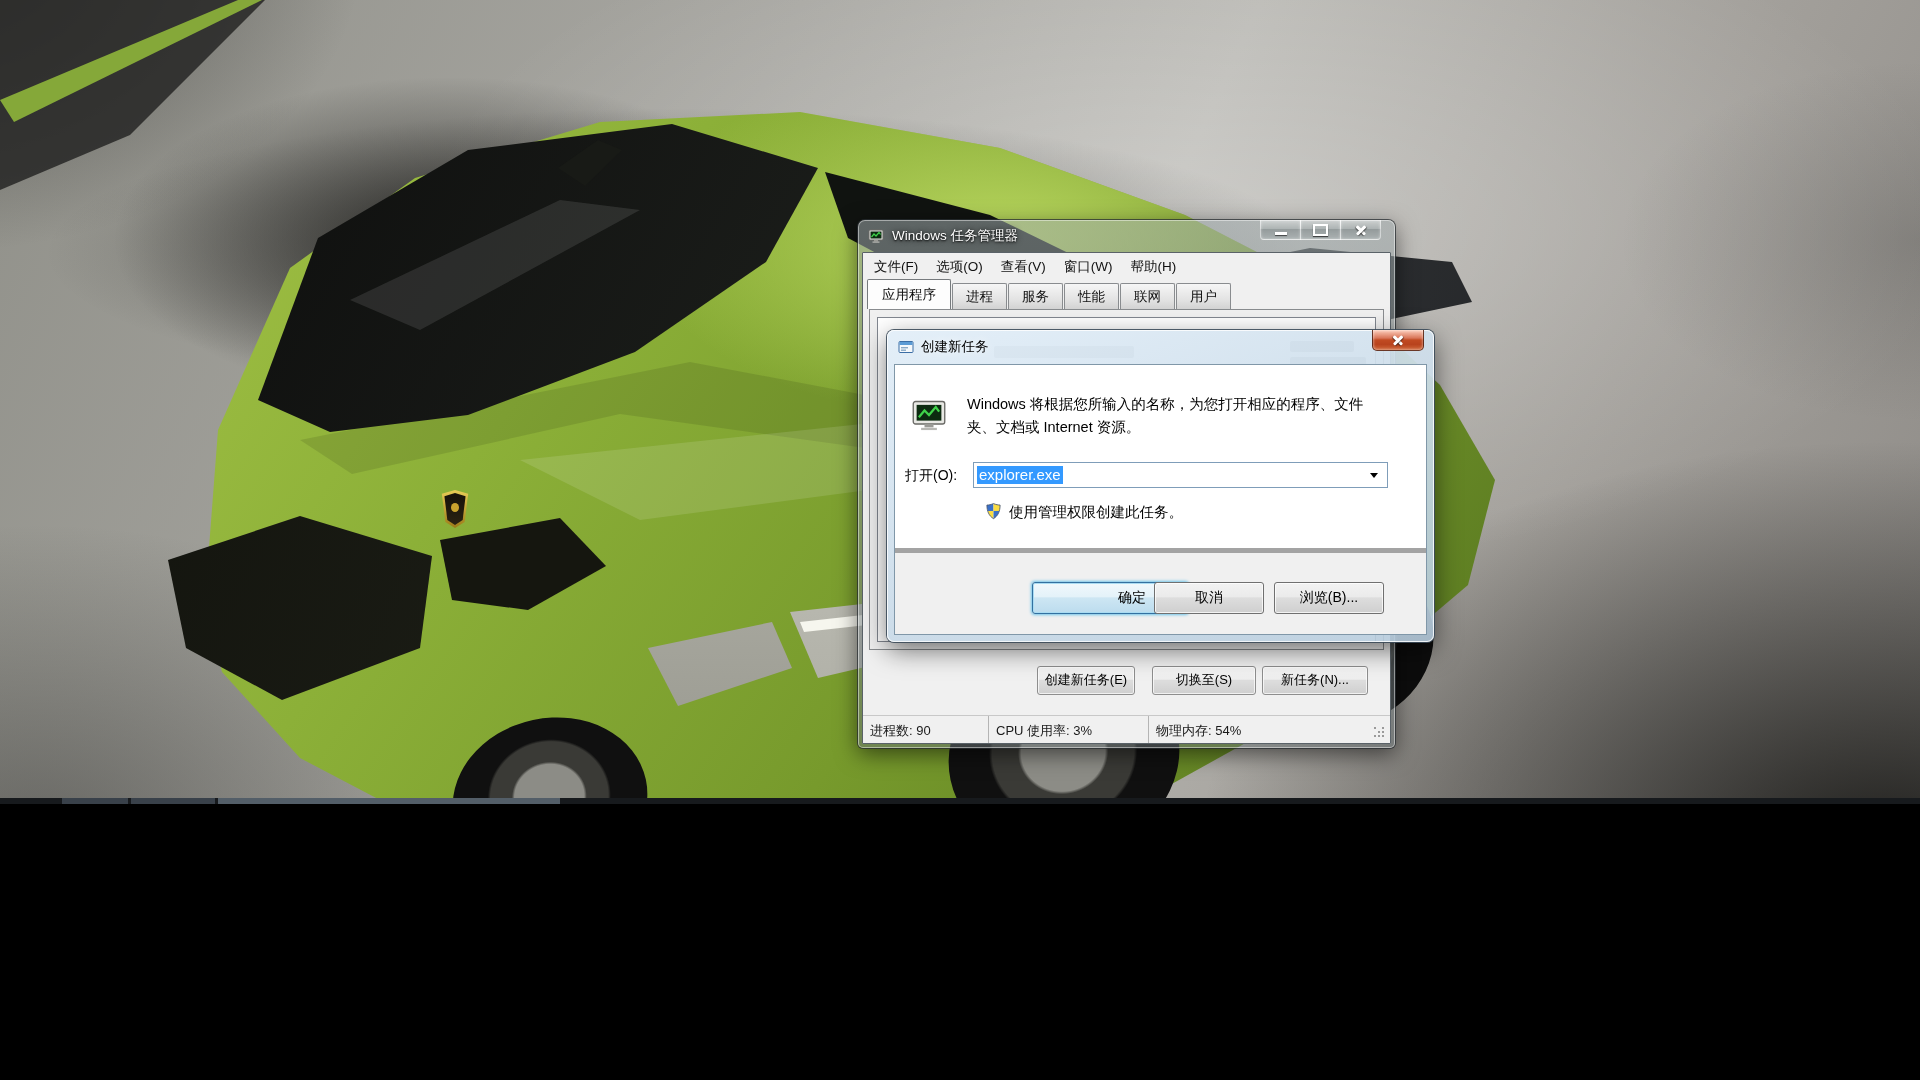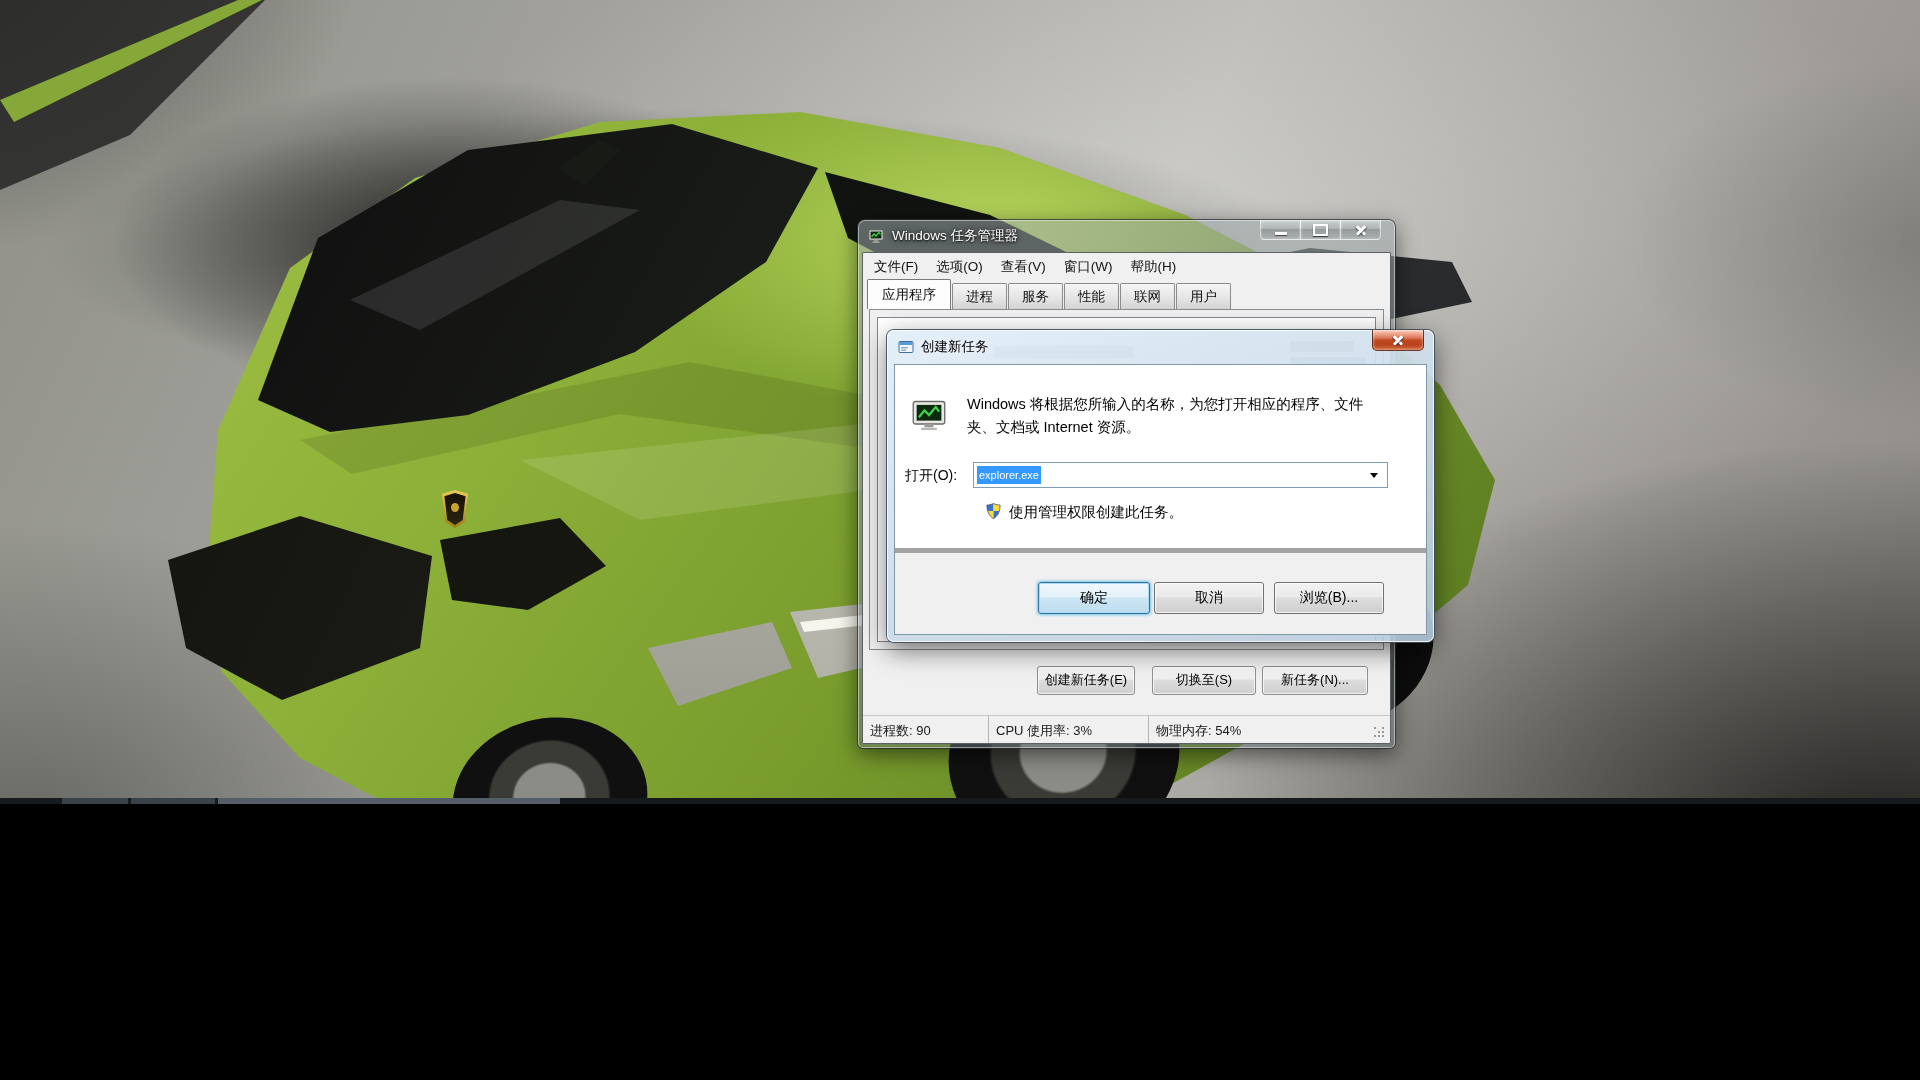--- a/index.html
+++ b/index.html
@@ -116,34 +116,34 @@
       border:1px solid rgba(90,40,25,.9);border-top:none;border-radius:0 0 5px 5px;
       background:linear-gradient(rgba(255,205,185,.95), #d9765a 40%, #c14a22 50%, #b8431d 72%, #d0683a);
       box-shadow:inset 0 0 3px rgba(255,255,255,.7);display:flex;align-items:center;justify-content:center;}
   .dlg-client{position:absolute;left:7px;right:7px;top:34px;bottom:7px;border:1px solid #8097a8;background:#f0f0f0;}
   .dlg-top{position:relative;height:183px;background:#fff;border-bottom:5px solid #a3a3a3;}
   .dlg-desc{position:absolute;left:72px;top:28px;width:424px;font-size:14.5px;line-height:23px;color:#000;}
   .dlg-appicon{position:absolute;left:16px;top:32px;width:36px;height:36px;}
   .dlg-openlabel{position:absolute;left:10px;top:102px;font-size:14px;color:#000;}
   .combo{position:absolute;left:78px;top:97px;width:415px;height:26px;background:#fff;
       border:1px solid #7f9db9;box-sizing:border-box;}
-  .combo-sel{display:inline-block;margin:3px 0 0 3px;padding:0 2px;background:#3399ff;color:#fff;font-size:11px;line-height:18px;}
+  .combo-sel{display:inline-block;margin:3px 0 0 3px;padding:0 2px;background:#3399ff;color:#fff;font-size:15px;line-height:18px;}
   .combo-arrow{position:absolute;right:9px;top:10px;width:0;height:0;
       border-left:4.5px solid transparent;border-right:4.5px solid transparent;border-top:5px solid #000;}
   .dlg-shield{position:absolute;left:90px;top:137px;width:17px;height:18px;}
   .dlg-admin{position:absolute;left:114px;top:138px;font-size:14.5px;color:#000;}
   .dlg-footer{position:relative;height:86px;}
   .dlg-btn{position:absolute;top:29px;height:30px;font-size:14px;color:#000;text-align:center;line-height:28px;
       border:1px solid #707070;border-radius:3px;
       background:linear-gradient(#f2f2f2 0%,#ebebeb 45%,#dddddd 50%,#cfcfcf 100%);
       box-shadow:inset 0 0 0 1px rgba(255,255,255,.75);}
   .dlg-btn.default{border:1px solid #3370a0;
       background:linear-gradient(#f0f8fc 0%,#e4f2f9 45%,#cde6f3 50%,#bcdcee 100%);
       box-shadow:0 0 3px 1px #6fc3e8, inset 0 0 0 1px #a9dcf2;}
-  .btn-ok{left:143px;width:110px;} .btn-cancel{left:259px;width:108px;} .btn-browse{left:379px;width:108px;}
+  .btn-ok{left:137px;width:110px;padding-left:44px;} .btn-cancel{left:259px;width:108px;} .btn-browse{left:379px;width:108px;}
 </style>
 </head>
 <body>
 
 <div id="screen">
 
   <div id="wallpaper">
     <div class="wp vignette"></div>
     <div class="wp car-shadow"></div>
     <div class="wp car-shadow2"></div>

